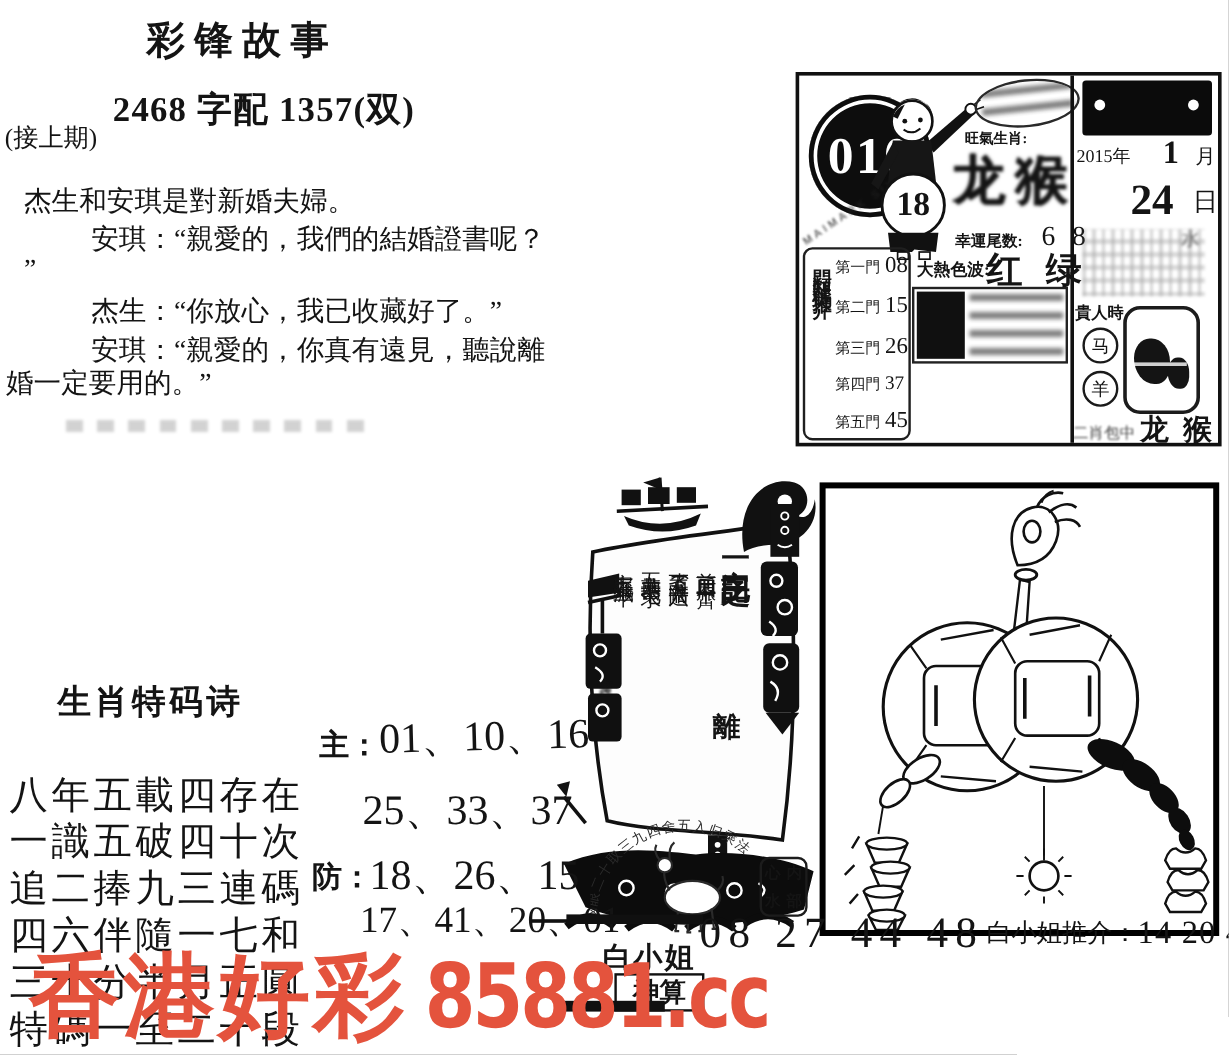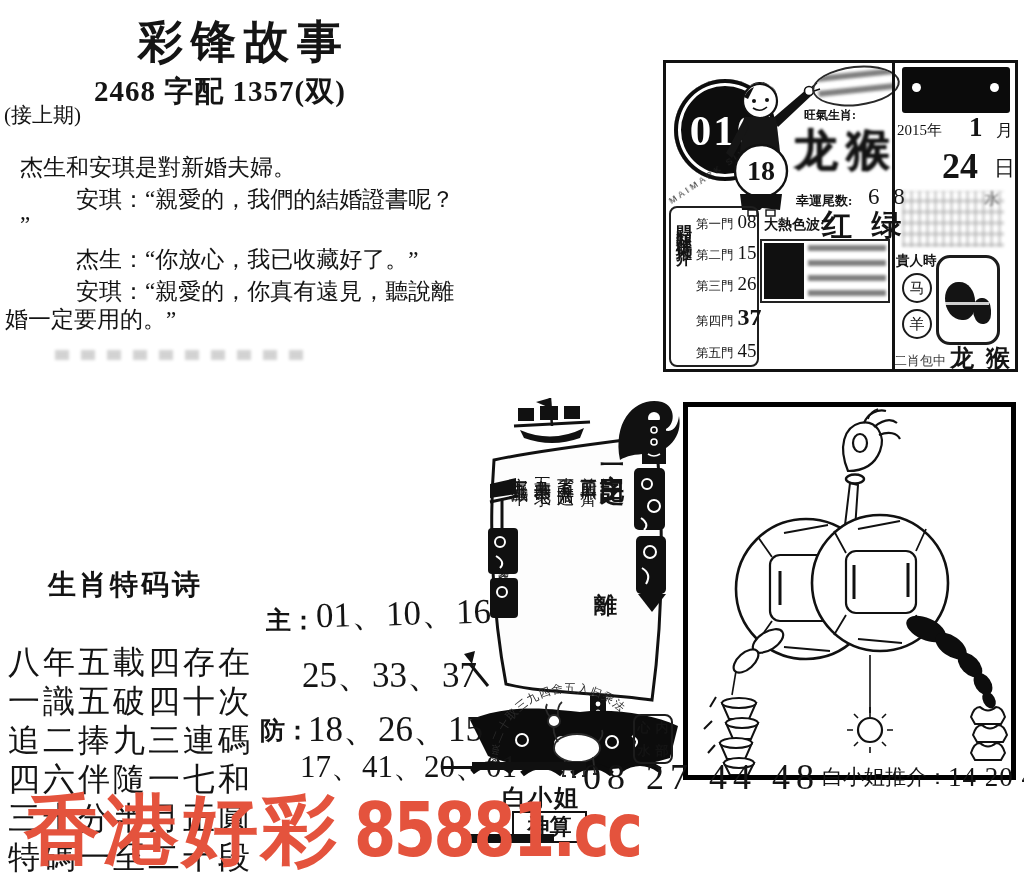--- a/index.html
+++ b/index.html
@@ -24,21 +24,21 @@
   .circle-char{border:2px solid #1a1a1a;border-radius:50%;display:flex;align-items:center;justify-content:center;}
   .box-frame{border:2px solid #1f1f1f;border-radius:8px;box-sizing:border-box;}
   .bar{background:#101010;}
   svg{display:block;}
 </style>
 </head>
 <body>
 
 <div class="page">
 
-  <div class="abs bold" style="left:138px;top:12px;font-size:45px;letter-spacing:8px;font-family:Liberation Serif, serif;">彩锋故事</div>
+  <div class="abs bold" style="left:122px;top:12px;font-size:32px;letter-spacing:8px;font-family:Liberation Serif, serif;">彩锋故事</div>
   <div class="abs bold" style="left:94px;top:72px;font-size:29px;letter-spacing:1px;">2468 字配 1357(双)</div>
   <div class="abs" style="left:4px;top:101px;font-size:21px;">(接上期)</div>
 
   <div class="abs" style="left:20px;top:152px;font-size:23px;">杰生和安琪是對新婚夫婦。</div>
   <div class="abs" style="left:76px;top:184px;font-size:23px;">安琪：“親愛的，我們的結婚證書呢？</div>
   <div class="abs" style="left:20px;top:212px;font-size:23px;">”</div>
   <div class="abs" style="left:76px;top:244px;font-size:23px;">杰生：“你放心，我已收藏好了。”</div>
   <div class="abs" style="left:76px;top:276px;font-size:23px;">安琪：“親愛的，你真有遠見，聽說離</div>
   <div class="abs" style="left:5px;top:304px;font-size:23px;">婚一定要用的。”</div>
   <div class="abs smudge-line" style="left:55px;top:350px;width:260px;height:10px;"></div>
@@ -102,21 +102,21 @@
         <div style="white-space:nowrap;">
           <span style="font-size:12.5px;">第二門</span>
           <span style="font-size:19px;">15</span>
         </div>
         <div style="white-space:nowrap;">
           <span style="font-size:12.5px;">第三門</span>
           <span style="font-size:19px;">26</span>
         </div>
         <div style="white-space:nowrap;">
           <span style="font-size:12.5px;">第四門</span>
-          <span style="font-size:24px;font-weight:bold;">37</span>
+          <span style="font-size:16px;">37</span>
         </div>
         <div style="white-space:nowrap;">
           <span style="font-size:12.5px;">第五門</span>
           <span style="font-size:19px;">45</span>
         </div>
       </div>
     </div>
 
     <div class="abs" style="left:226px;top:0;right:0;bottom:0;border-left:3px solid #111;"></div>
     <div class="abs" style="left:236px;top:4px;width:108px;height:46px;background:#0b0b0b;border-radius:3px;">

